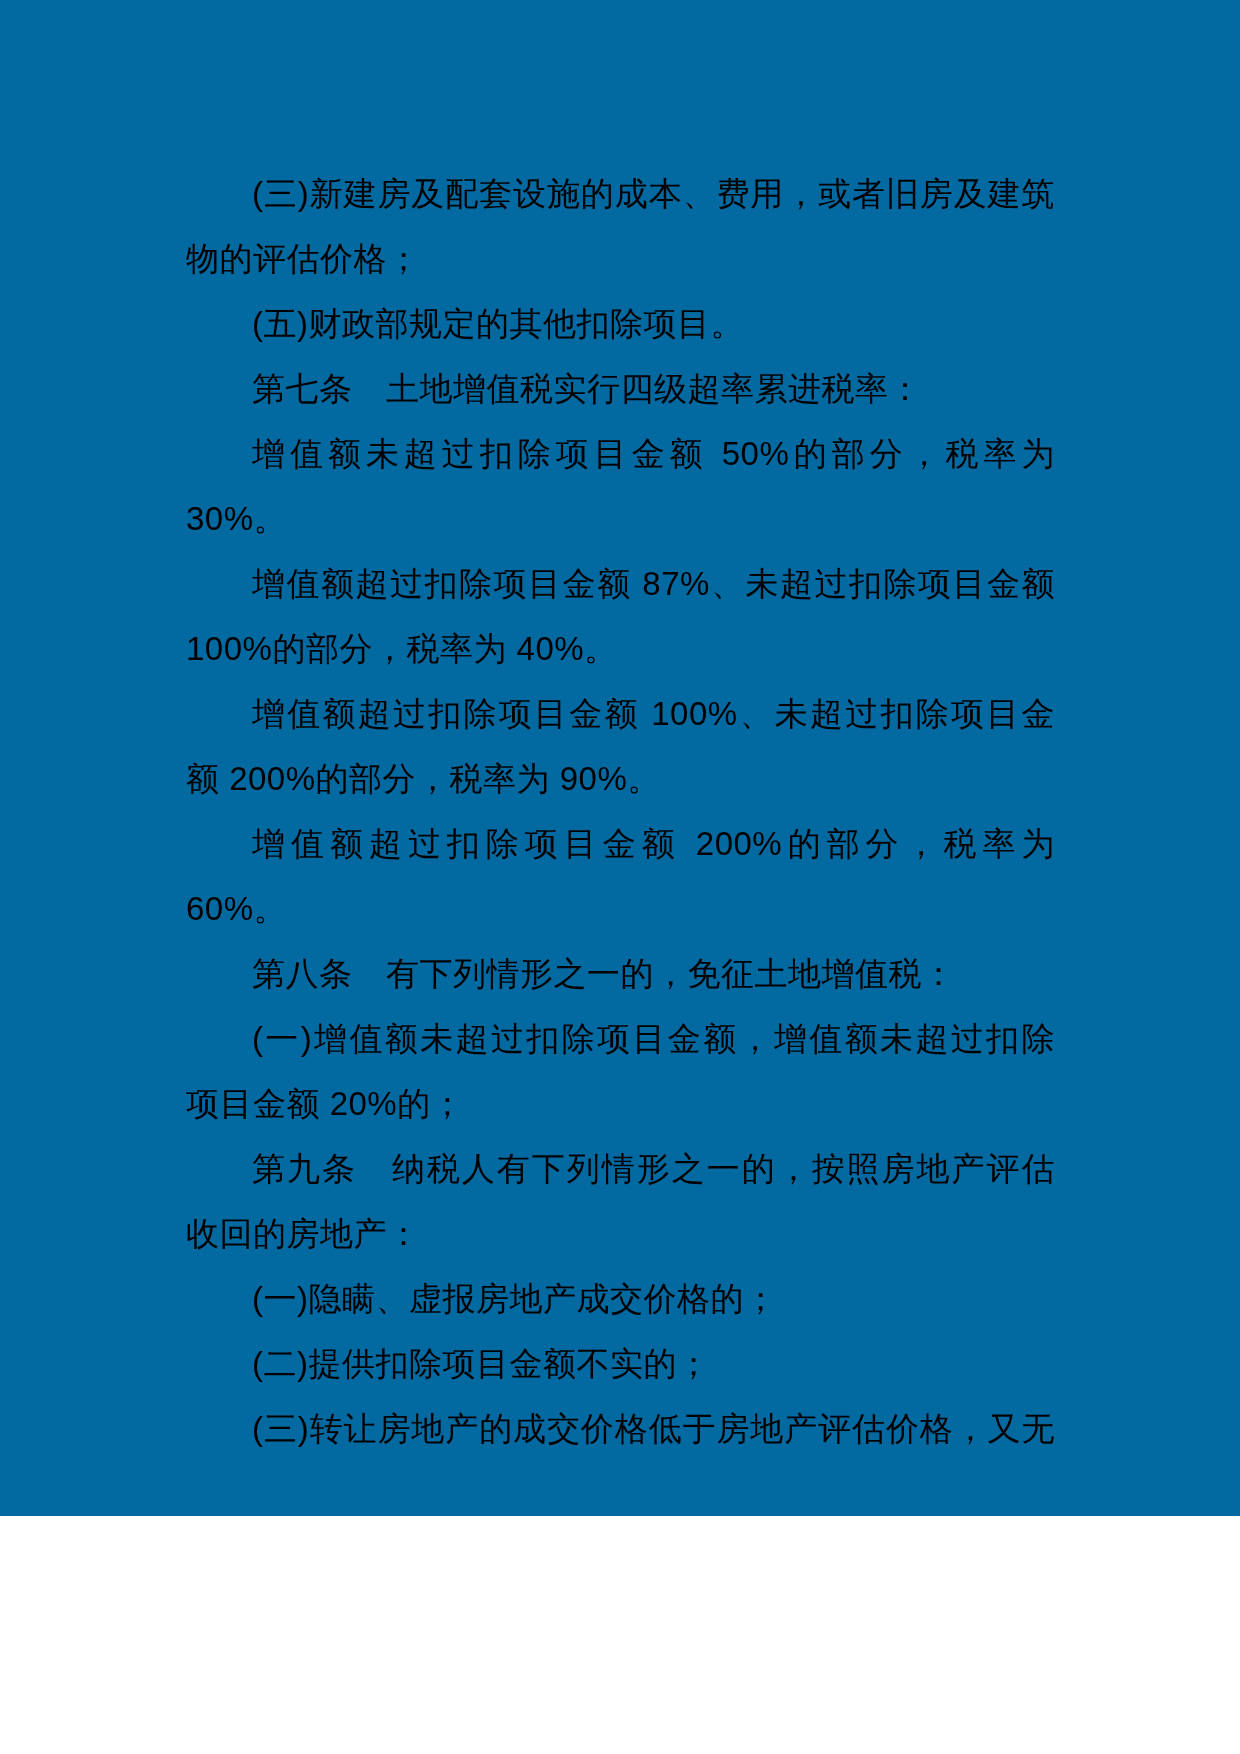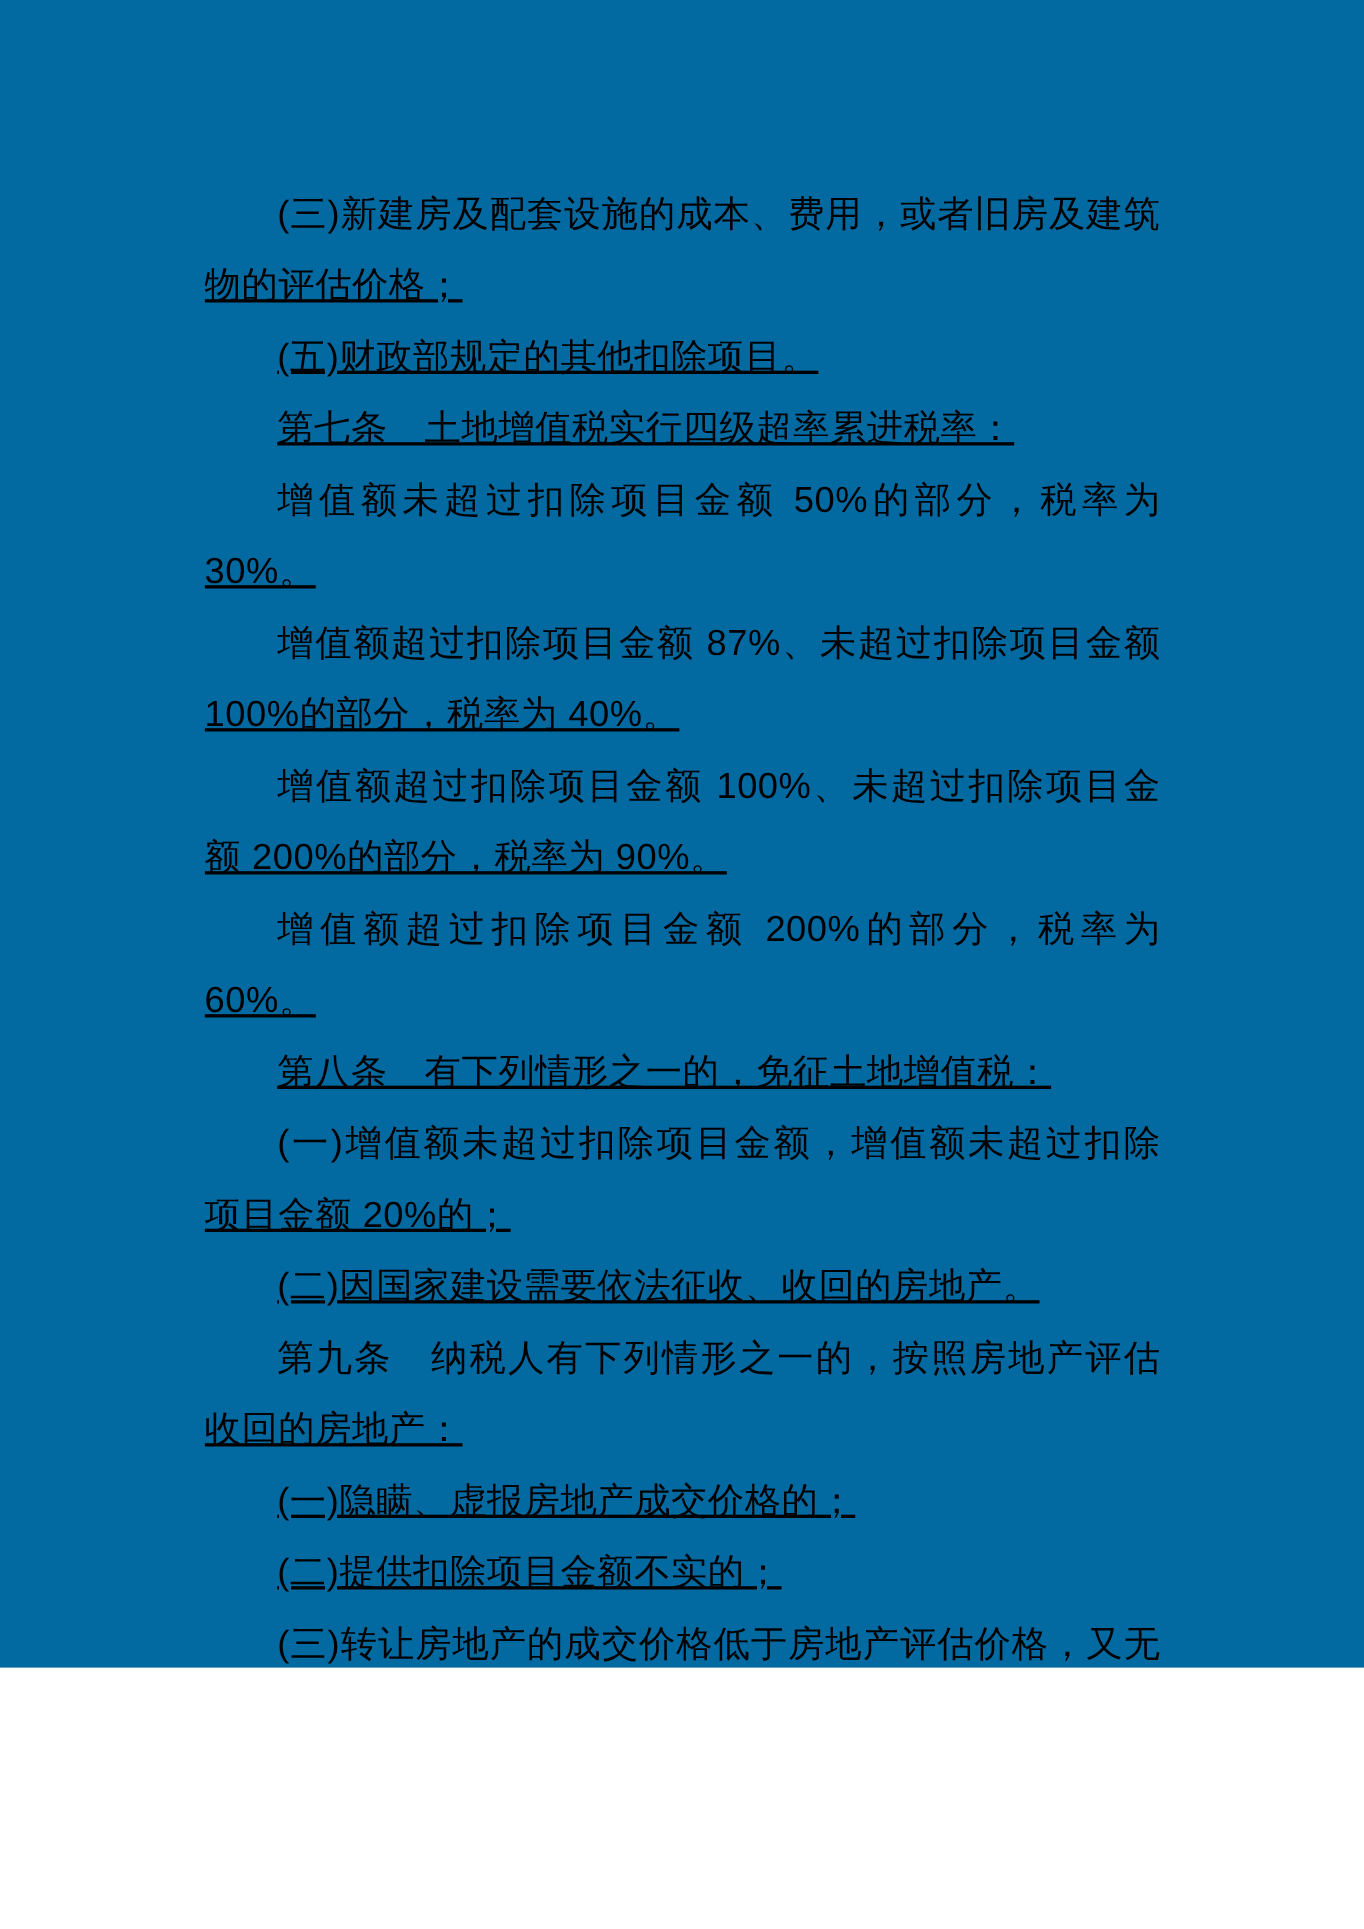--- a/index.html
+++ b/index.html
@@ -22,21 +22,21 @@
   .line {
     display: block;
     font-size: 33px;
     line-height: 65px;
     height: 65px;
     overflow: hidden;
     letter-spacing: 0.5px;
   }
   .line.ind { text-indent: 2em; }
   .line.j { text-align: justify; text-align-last: justify; }
-  .line.l { text-align: left; text-align-last: left; text-decoration: underline; }
+  .line.l { text-align: left; text-align-last: left; }
   .footer {
     position: absolute;
     left: 207px;
     top: 1628px;
     font-size: 26px;
     line-height: 30px;
     color: #000000;
   }
 </style>
 </head>
@@ -71,23 +71,20 @@
         <span class="line l">60%。</span>
       </p>
       <p class="para">
         <span class="line l ind">第八条　有下列情形之一的，免征土地增值税：</span>
       </p>
       <p class="para">
         <span class="line j ind">(一)增值额未超过扣除项目金额，增值额未超过扣除</span>
         <span class="line l">项目金额 20%的；</span>
       </p>
       <p class="para">
-        <span class="line l ind">(二)因国家建设需要依法征收、收回的房地产。</span>
-      </p>
-      <p class="para">
         <span class="line j ind">第九条　纳税人有下列情形之一的，按照房地产评估</span>
         <span class="line l">收回的房地产：</span>
       </p>
       <p class="para">
         <span class="line l ind">(一)隐瞒、虚报房地产成交价格的；</span>
       </p>
       <p class="para">
         <span class="line l ind">(二)提供扣除项目金额不实的；</span>
       </p>
       <p class="para">

